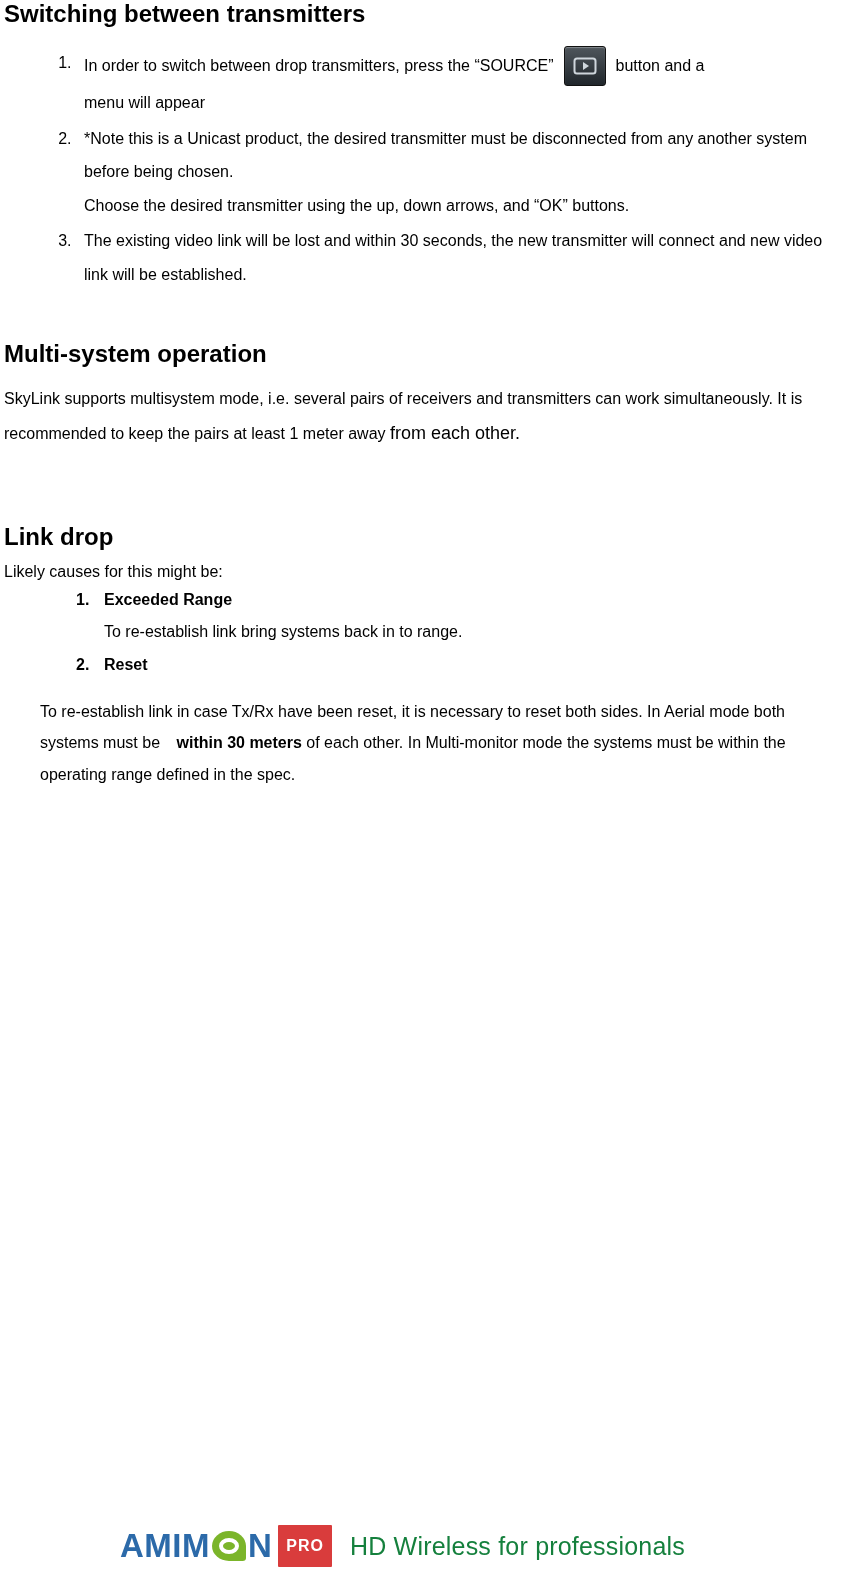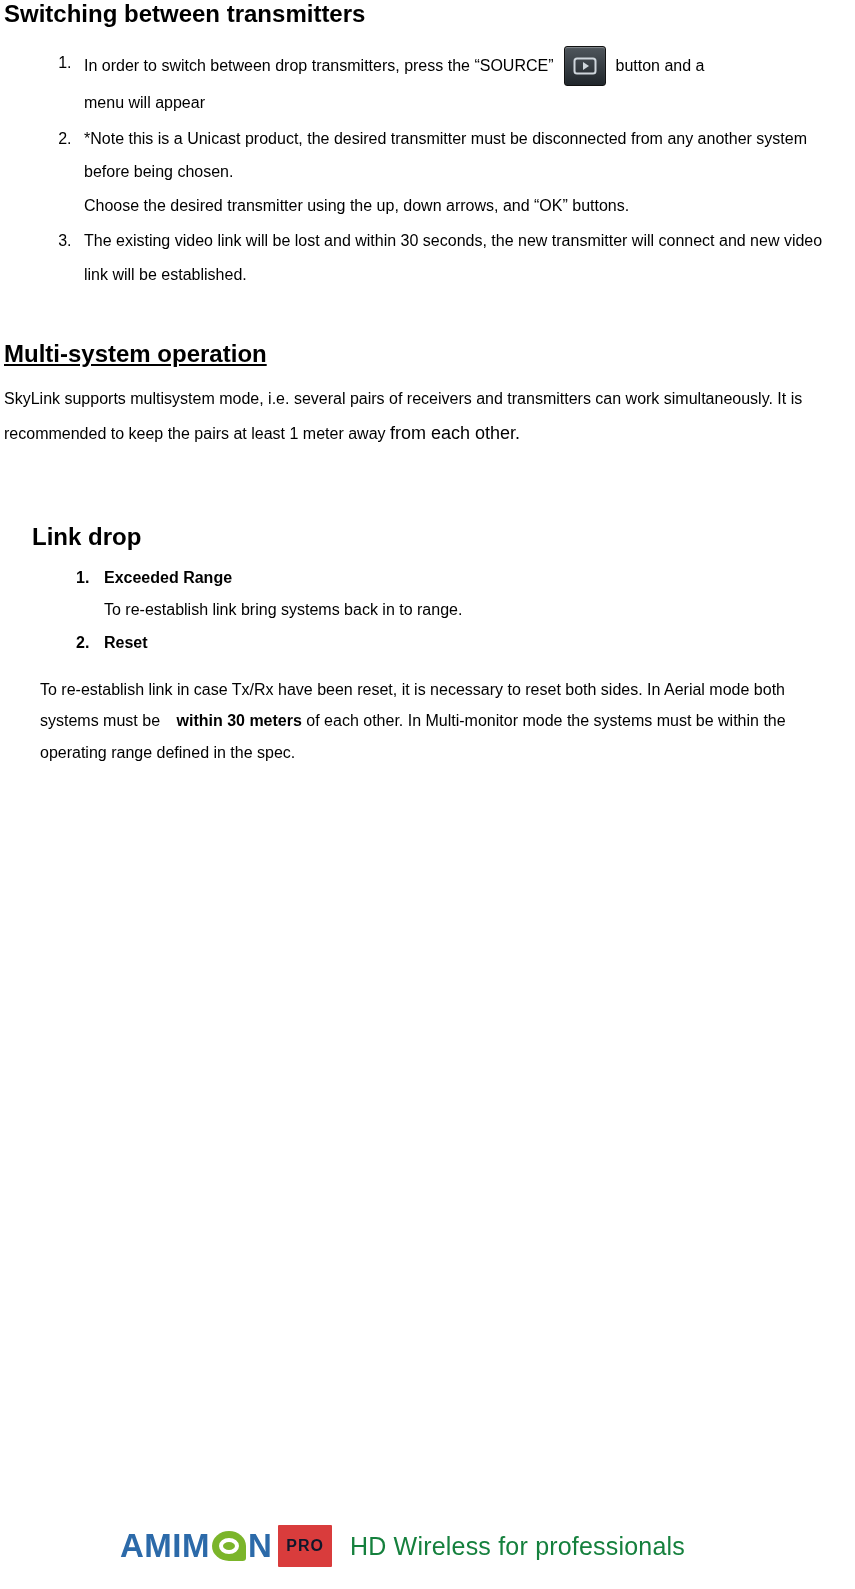--- a/index.html
+++ b/index.html
@@ -15,22 +15,22 @@
     .page {
       padding: 0 18px 0 4px;
       min-height: 1500px;
     }
     h2 {
       font-size: 24px;
       font-weight: bold;
       margin: 0 0 18px 0;
       padding-top: 0;
     }
-    h2.heading-multi { margin-top: 48px; margin-bottom: 14px; text-decoration: underline; }
-    h2.heading-linkdrop { margin-top: 70px; margin-bottom: 12px; margin-left: 28px; }
+    h2.heading-multi { margin-top: 48px; margin-bottom: 14px; }
+    h2.heading-linkdrop { margin-top: 70px; margin-bottom: 12px; }
     ol.switch-list {
       margin: 0;
       padding: 0 0 0 72px;
       list-style: decimal;
     }
     ol.switch-list li {
       font-size: 16px;
       line-height: 2.1;
       padding-left: 8px;
       margin-bottom: 2px;
@@ -126,21 +126,21 @@
     }
     .brand .omark::after{
       content:"";
       position:absolute;
       inset:7px;
       border:4px solid #fff;
       border-radius:50%;
     }
     .pro-badge {
       background: #d93c3c;
-      color: #0f172a;
+      color: #ffffff;
       font-family: Arial, Helvetica, sans-serif;
       font-size: 16px;
       font-weight: bold;
       padding: 12px 8px;
       margin-left: 6px;
       letter-spacing: 1px;
       border-radius: 1px;
     }
     .tagline {
       font-family: Arial, Helvetica, sans-serif;
@@ -178,20 +178,21 @@
       <div>The existing video link will be lost and within 30 seconds, the new transmitter will connect and new video link will be established.</div>
     </li>
   </ol>
 
   <h2 class="heading-multi">Multi-system operation</h2>
   <p class="para">
     <span>SkyLink supports multisystem mode, i.e. several pairs of receivers and transmitters can work simultaneously. It is recommended to keep the pairs at least 1 meter away </span><span class="tail">from each other.</span>
   </p>
 
   <h2 class="heading-linkdrop">Link drop</h2>
+  <p class="linkdrop-intro">Likely causes for this might be:</p>
 
   <ol class="linkdrop-list">
     <li>
       <div class="ld-head"><span>Exceeded Range</span></div>
       <div class="ld-body">To re-establish link bring systems back in to range.</div>
     </li>
     <li>
       <div class="ld-head"><span>Reset</span></div>
     </li>
   </ol>

